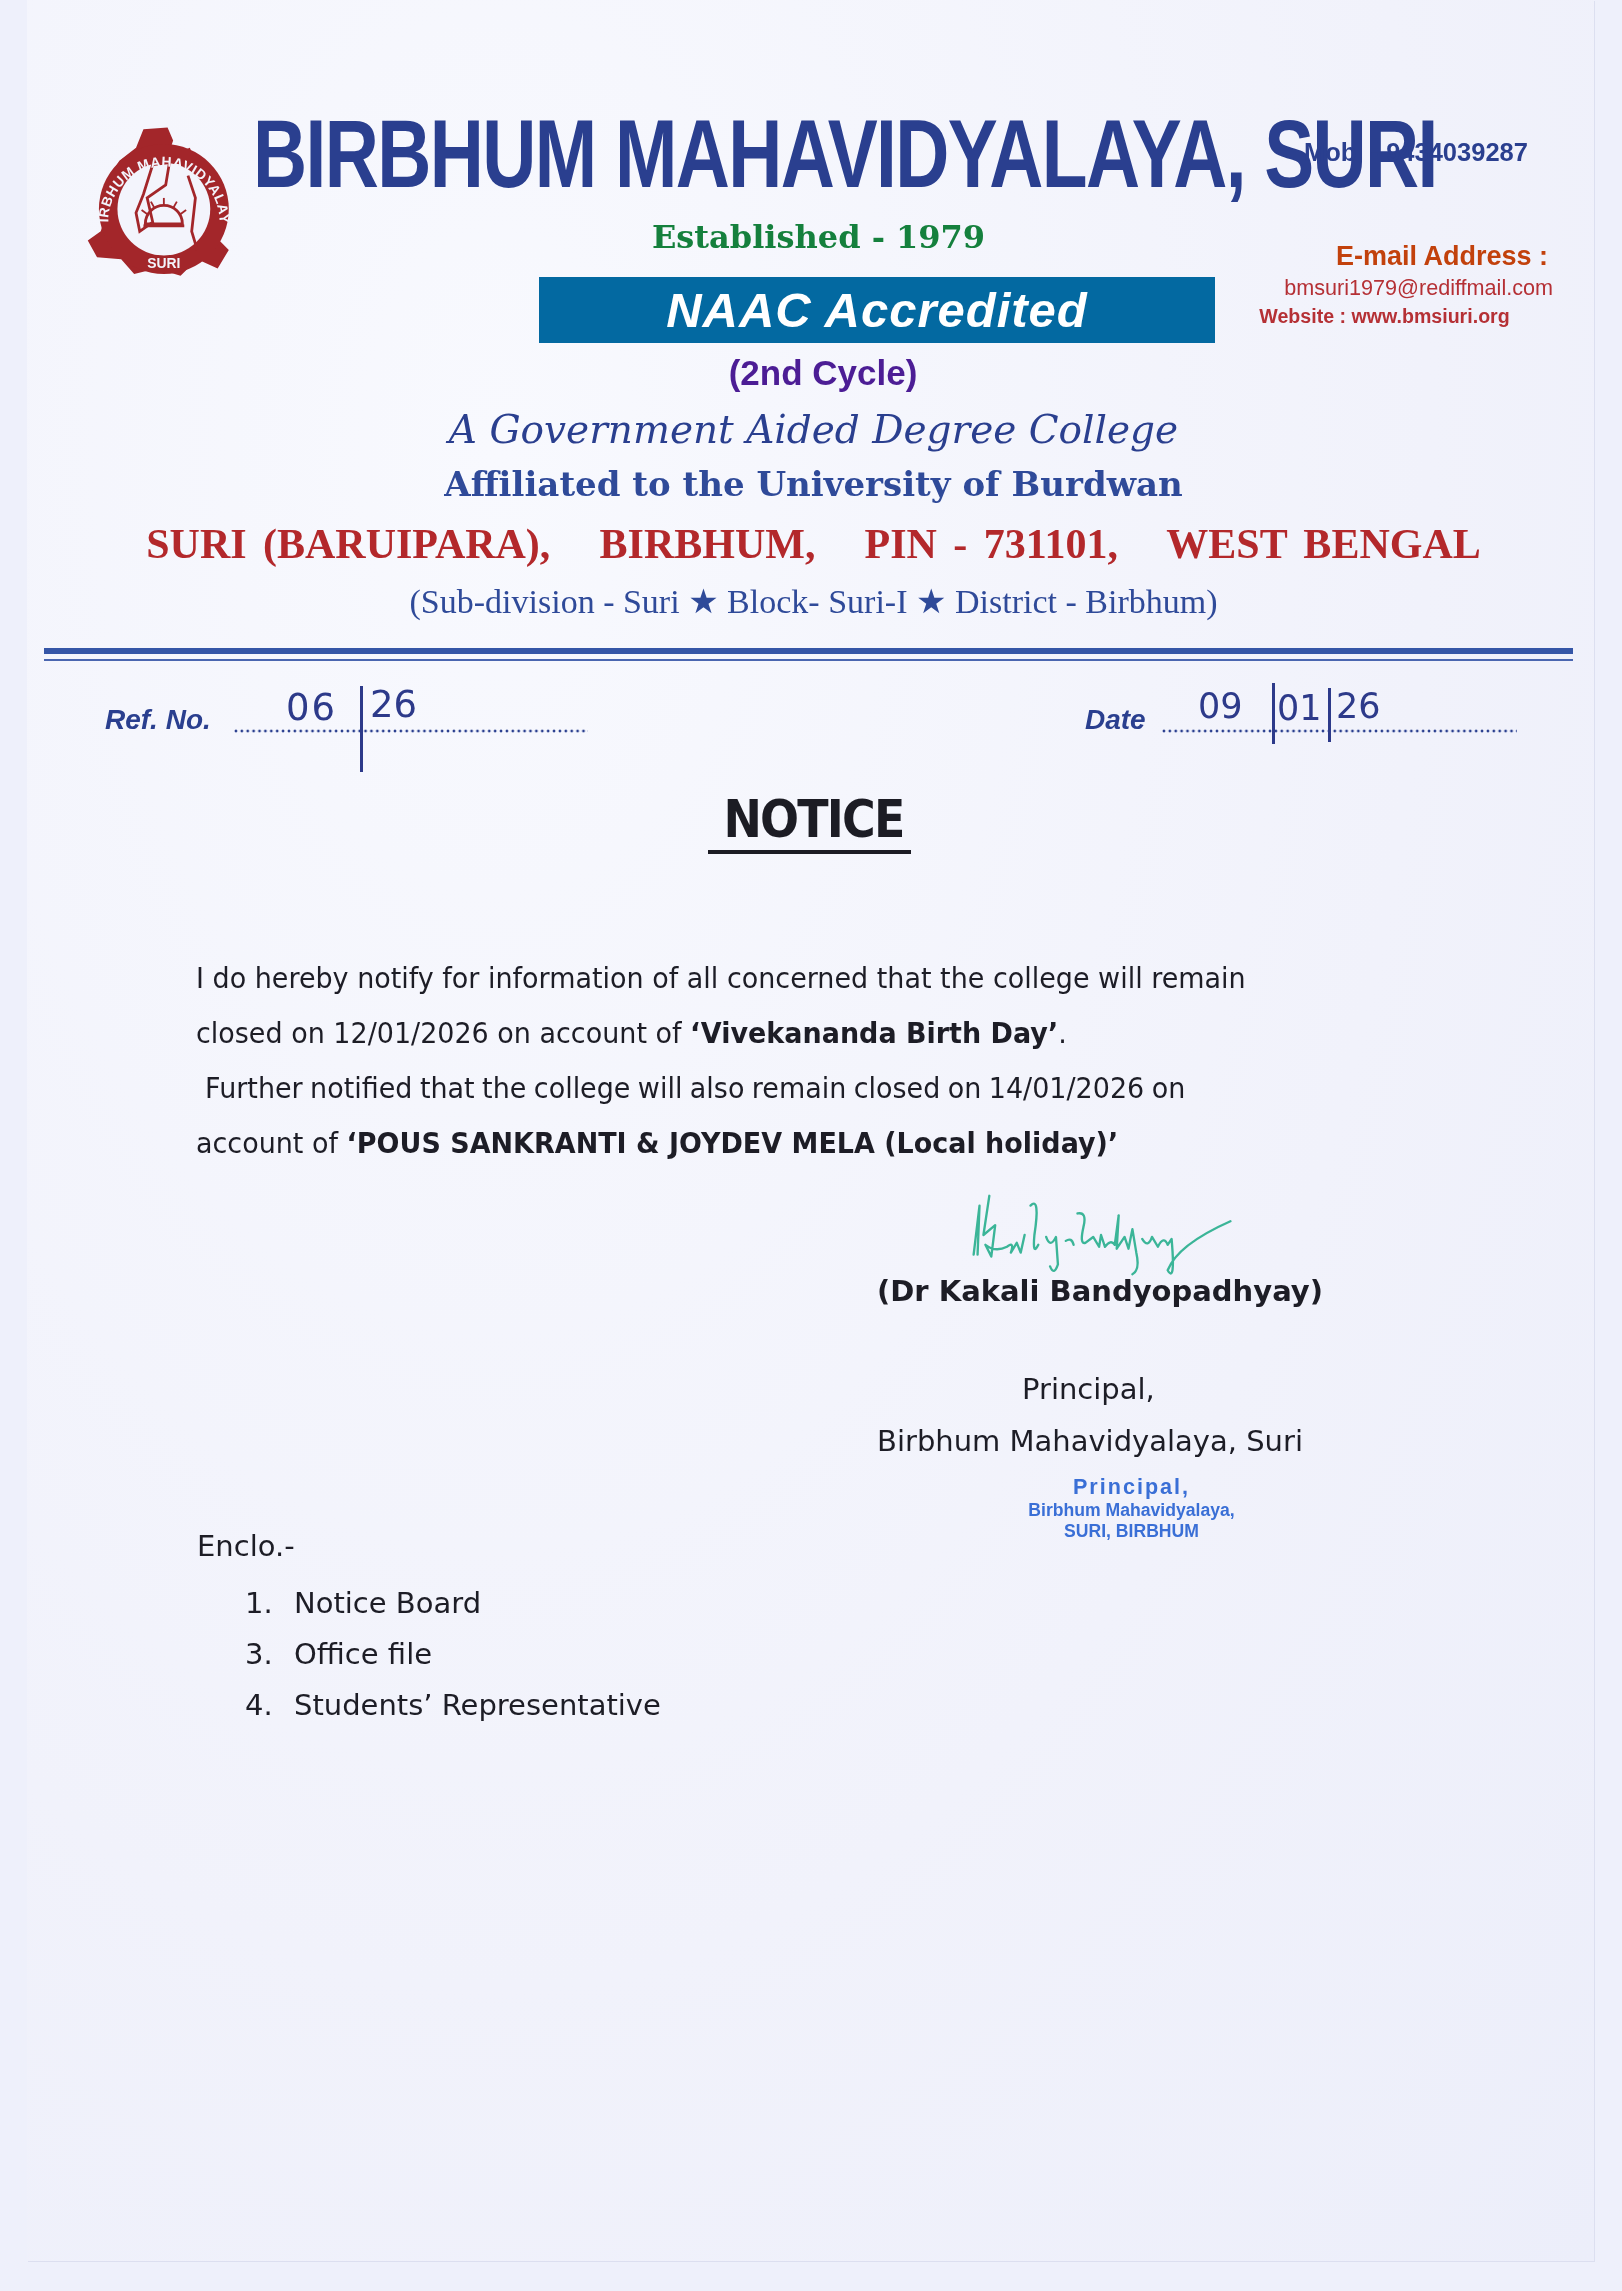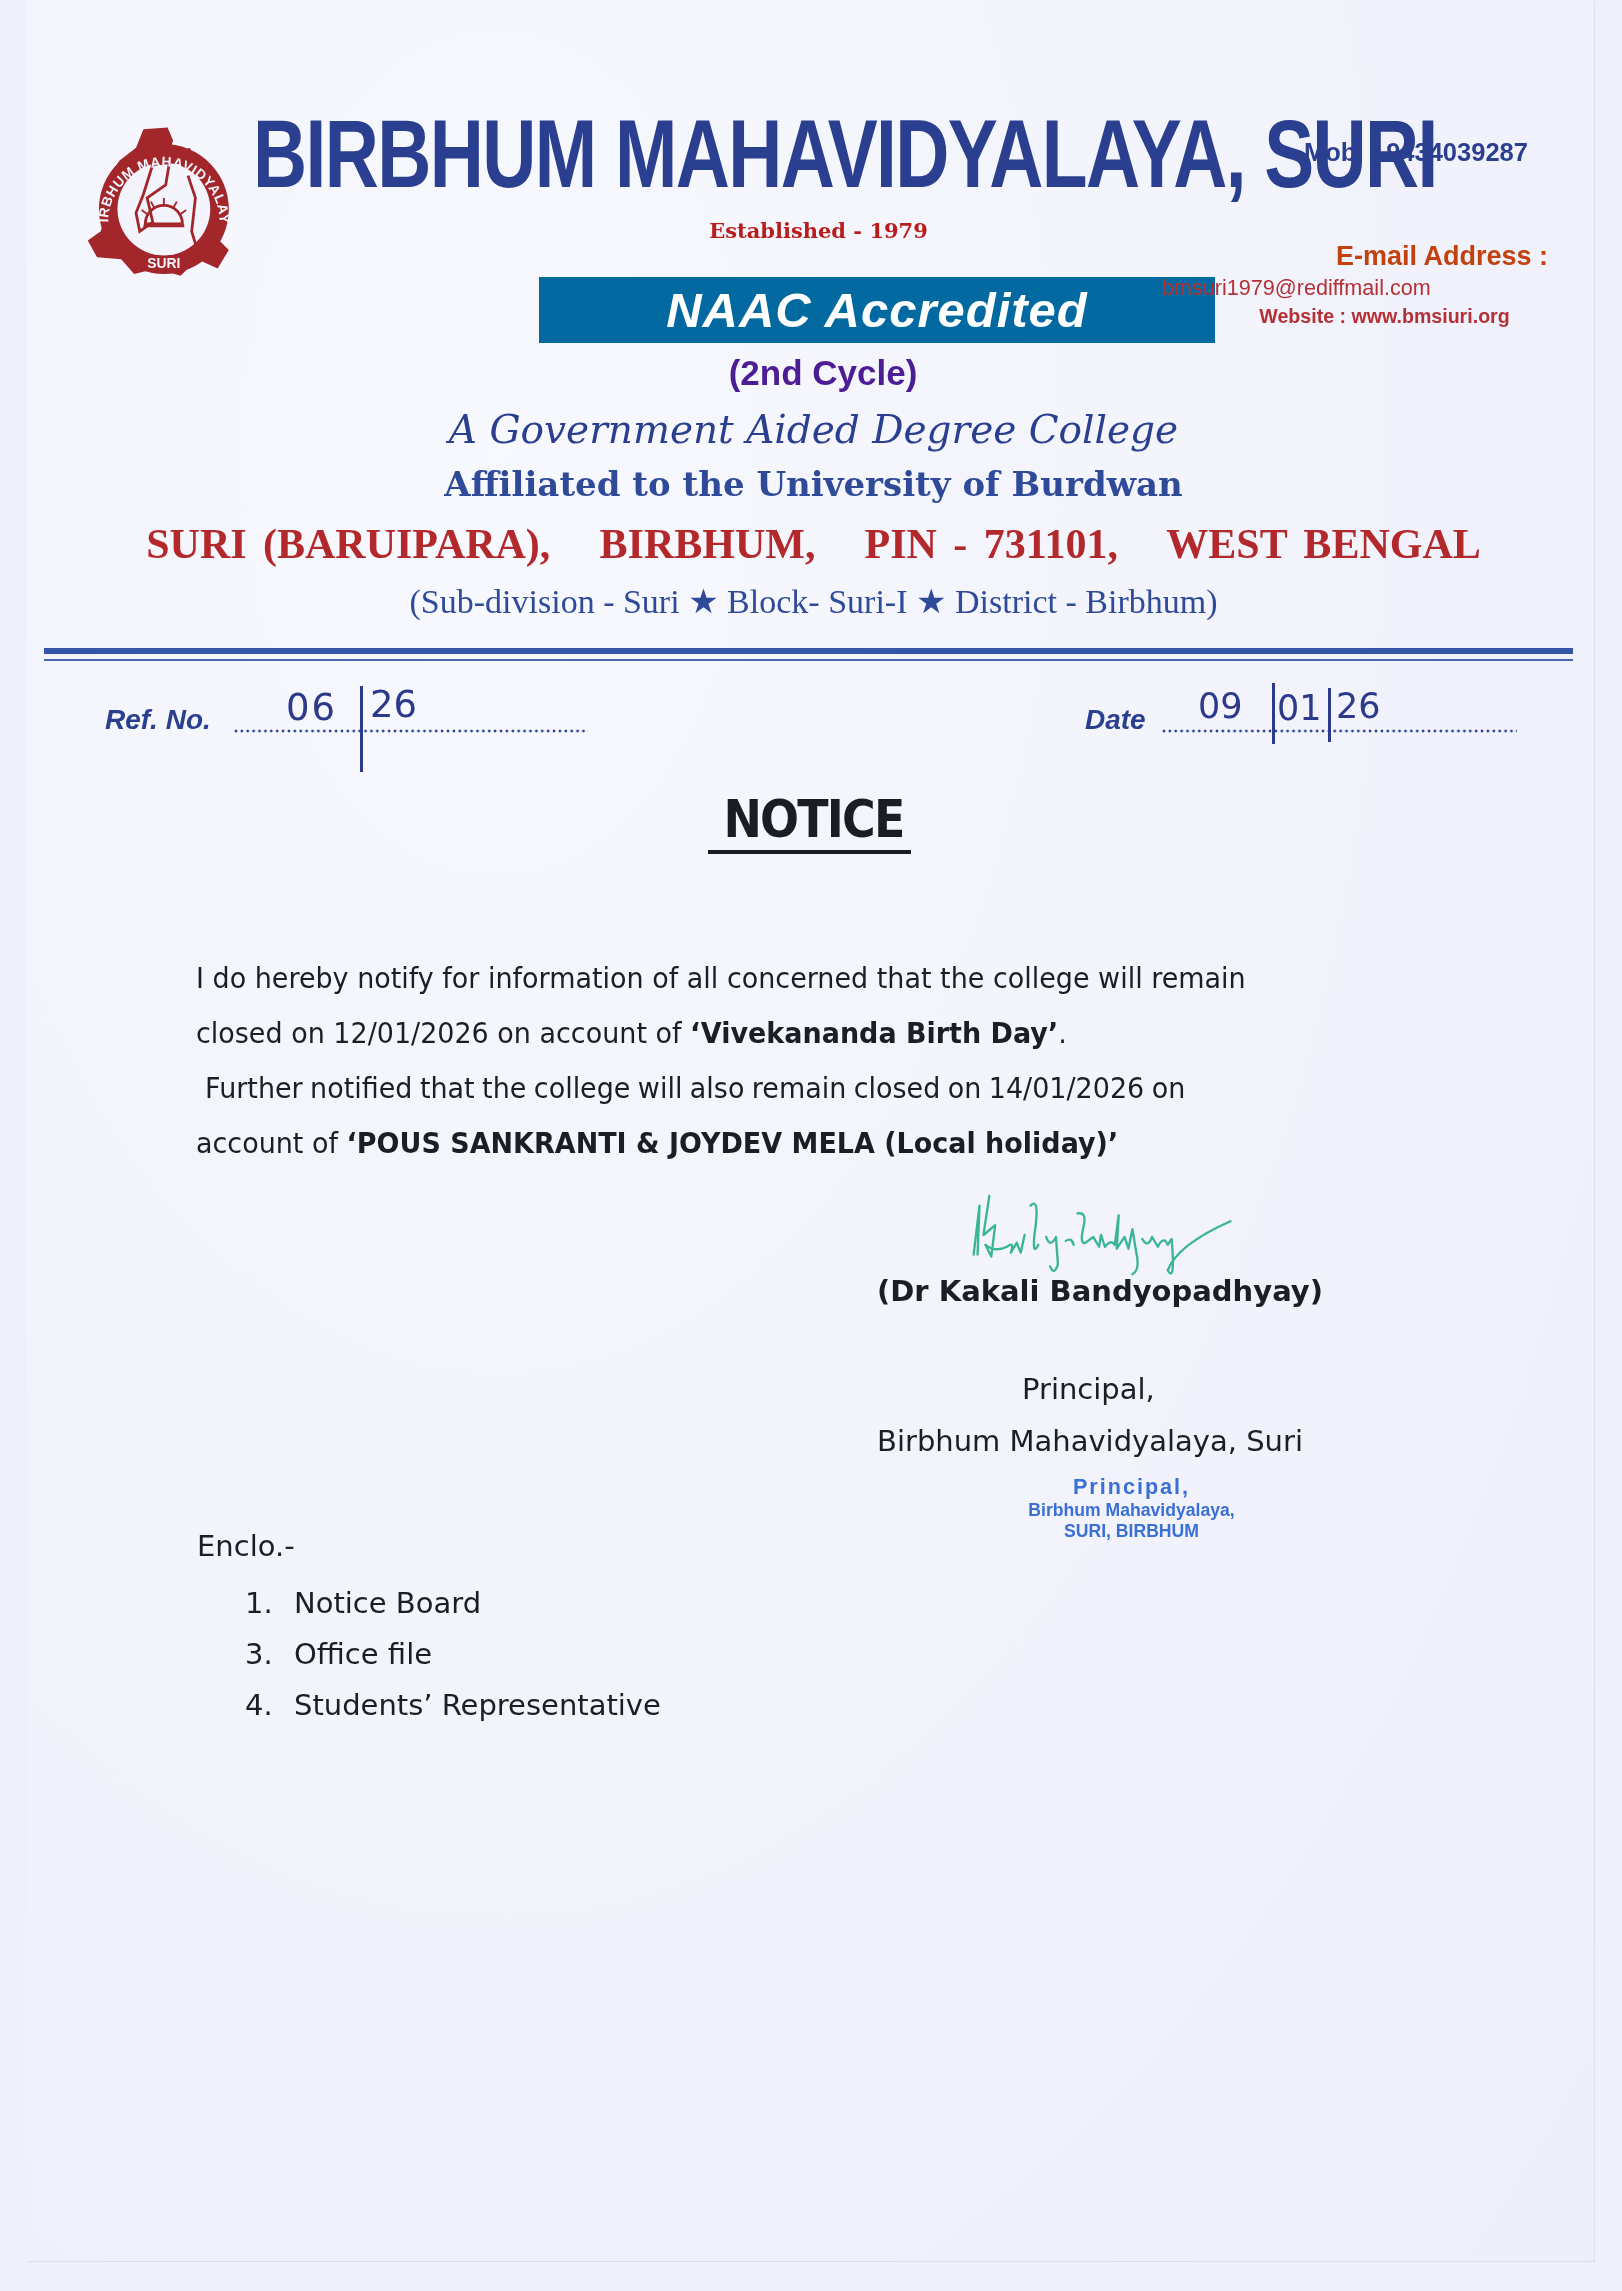--- a/index.html
+++ b/index.html
@@ -26,42 +26,42 @@
     left: 253px; top: 106px; width: 980px;
     font-family: "Liberation Sans", sans-serif; font-weight: bold;
     font-size: 96px; color: #2a3f8f; letter-spacing: -2px;
     transform: scaleX(0.78); transform-origin: left top;
     white-space: nowrap; line-height: 1;
     width: 1264px;
   }
   .established {
     left: 588px; top: 218px; width: 461px; text-align: center;
     font-family: "DejaVu Serif", serif; font-weight: bold;
-    font-size: 21px; color: #b91c1c; letter-spacing: 0px;
+    font-size: 32px; color: #15803d; letter-spacing: 0px;
   }
   .naac {
     left: 539px; top: 277px; width: 676px; height: 66px;
     background: #0369a1;
     color: #fff; font-style: italic; font-weight: bold;
     font-size: 49px; line-height: 66px; text-align: center;
     letter-spacing: 1px;
   }
   .cycle {
     left: 637px; top: 353px; width: 372px; text-align: center;
     font-weight: bold; font-size: 35px; color: #4c1d95;
   }
   .mob {
     left: 1304px; top: 138px; font-weight: bold; font-size: 25.5px; color: #2a3f8f; white-space: nowrap;
   }
   .email-label {
     left: 1220px; top: 241px; width: 328px; text-align: right;
     font-weight: bold; font-size: 27px; color: #c2410c;
   }
   .email {
-    left: 1162px; top: 275px; width: 338px; text-align: left;
+    left: 1215px; top: 275px; width: 338px; text-align: right;
     font-size: 21.6px; color: #b53035; white-space: nowrap;
   }
   .website {
     left: 1225px; top: 305px; width: 319px; text-align: center;
     font-weight: bold; font-size: 19.6px; color: #b53035; white-space: nowrap;
   }
   .govt {
     left: 294px; top: 407px; width: 1039px; text-align: center;
     font-family: "DejaVu Serif", serif; font-style: italic;
     font-size: 39px; color: #2a3f8f;

